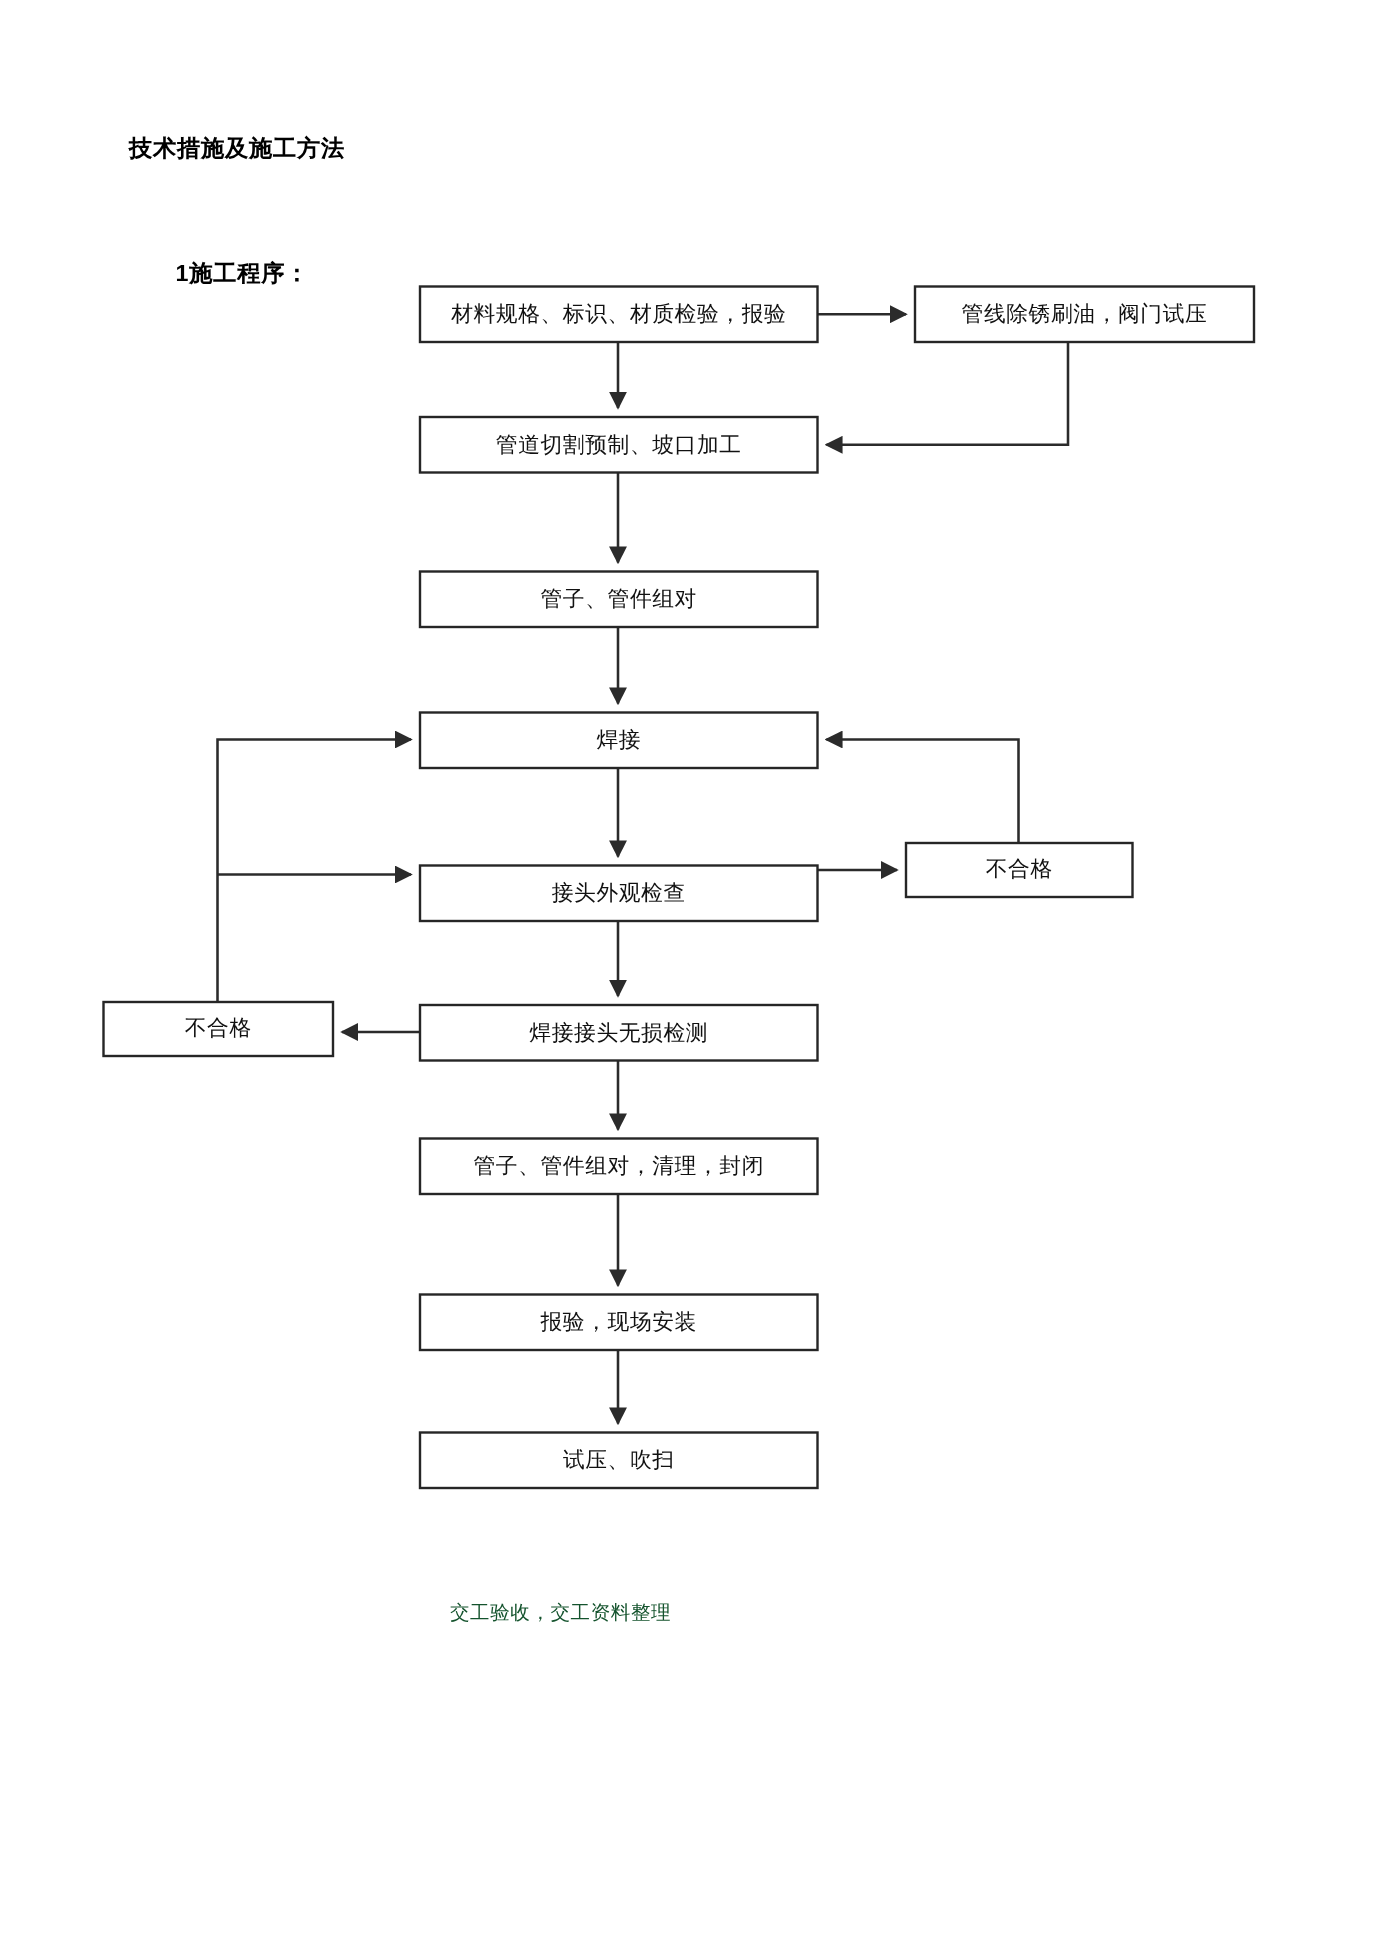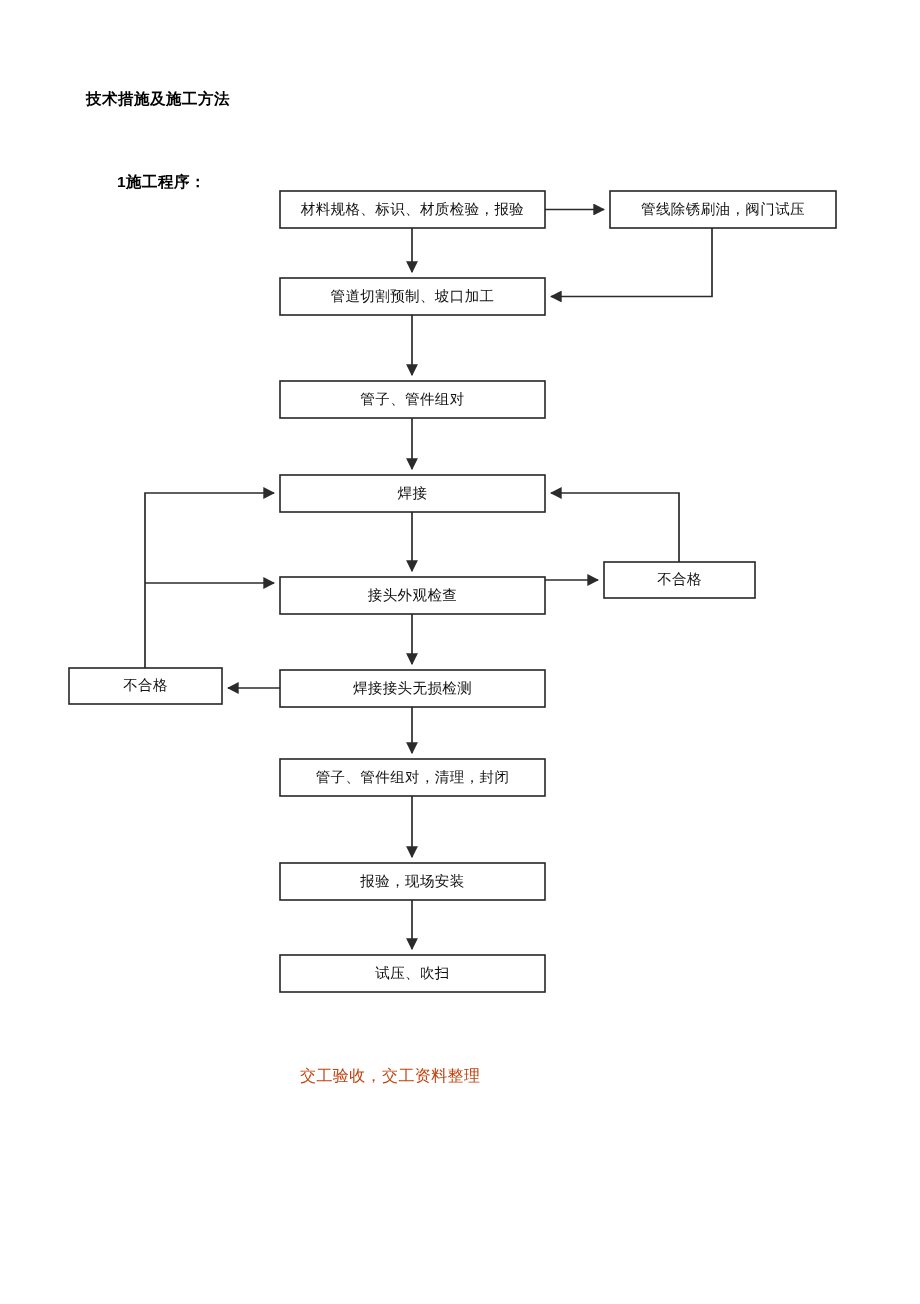--- a/index.html
+++ b/index.html
@@ -60,24 +60,24 @@
     dominant-baseline: middle;
     letter-spacing: 0.4px;
   }
   .edge {
     stroke: #2b2b2b;
     stroke-width: 1.7;
     fill: none;
   }
   .caption {
     position: absolute;
-    font-size: 16px;
+    font-size: 13px;
     letter-spacing: 0.4px;
     white-space: nowrap;
-    color: #c2410c;
+    color: #14532d;
     font-family: Liberation Serif, serif;
   }
   #bottom-caption { left: 300px; top: 1066px; }
 </style>
 </head>
 <body>
 
 <div class="page">
 
   <div class="heading" id="heading-main">技术措施及施工方法</div>

